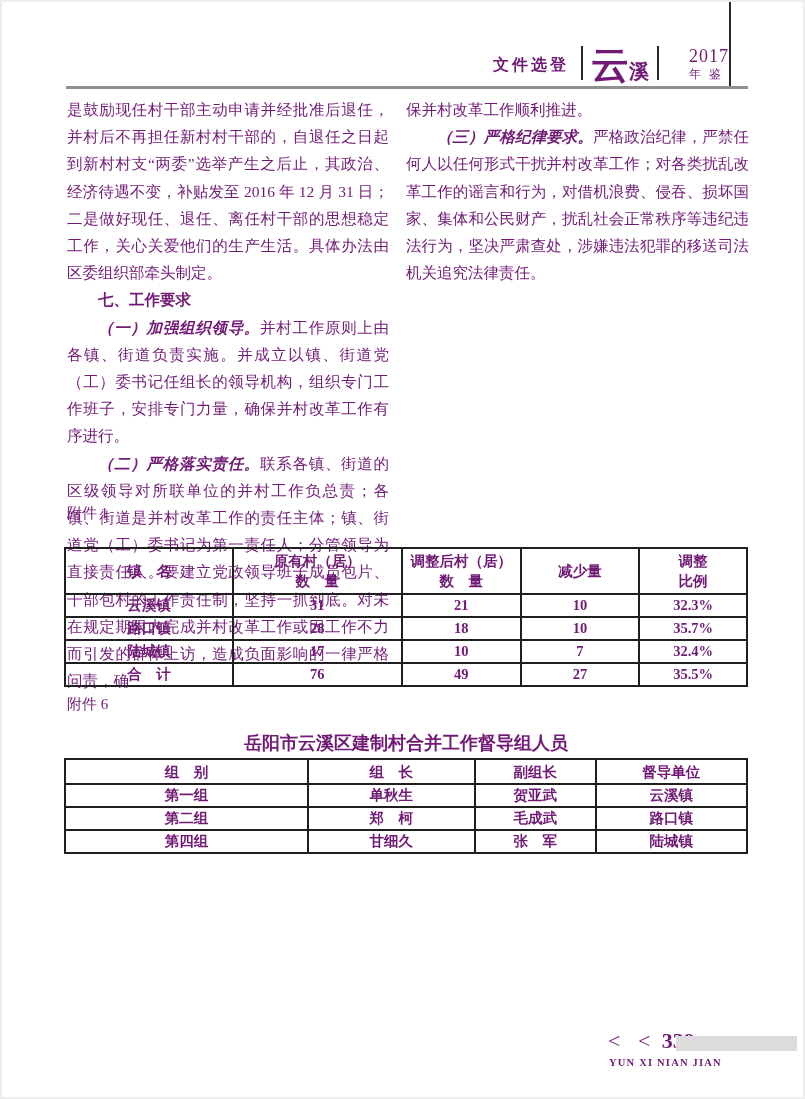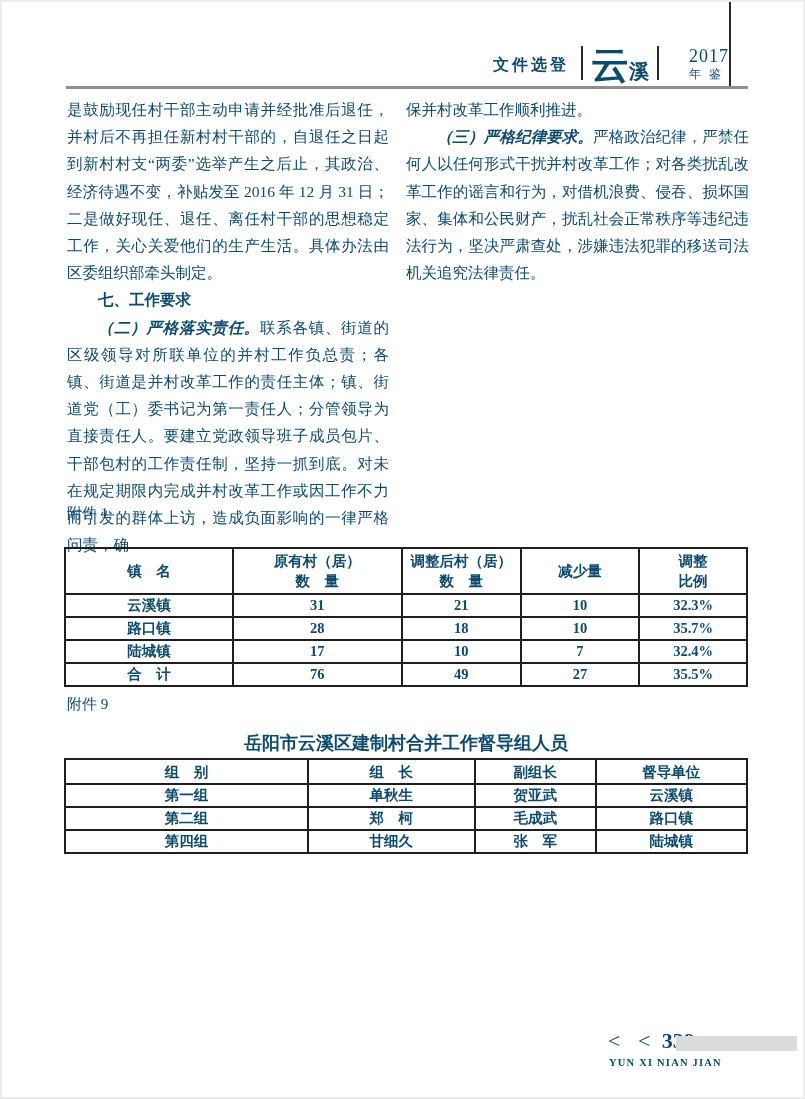--- a/index.html
+++ b/index.html
@@ -3,21 +3,21 @@
 <meta charset="utf-8">
 <style>
   * { margin:0; padding:0; box-sizing:border-box; }
   html,body { background:#ffffff; }
   .page {
     position:relative;
     width:805px; height:1099px;
     background:#ffffff;
     border:2px solid #ededed;
     font-family:"Liberation Serif","DejaVu Serif",serif;
-    color:#0c4a6e;
+    color:#701a75;
     overflow:hidden;
   }
   
   .hdr-rule {
     position:absolute; left:64px; top:84px; width:682px; height:3px;
     background:#8f8f8f;
   }
   .hdr-tall-line {
     position:absolute; left:727px; top:0; width:2px; height:84px; background:#2a2a2a;
   }
@@ -106,20 +106,21 @@
       <div class="hdr-year">2017</div>
       <div class="hdr-yearbook">年鉴</div>
     </span>
   </div>
   <div class="hdr-tall-line"></div>
   <div class="hdr-rule"></div>
 
   <div class="col col-left">
     <div class="para">是鼓励现任村干部主动申请并经批准后退任，并村后不再担任新村村干部的，自退任之日起到新村村支“两委”选举产生之后止，其政治、经济待遇不变，补贴发至 2016 年 12 月 31 日；二是做好现任、退任、离任村干部的思想稳定工作，关心关爱他们的生产生活。具体办法由区委组织部牵头制定。</div>
     <div class="heading">七、工作要求</div>
+    <div class="para indent"><span class="lead">（一）加强组织领导。</span><span>并村工作原则上由各镇、街道负责实施。并成立以镇、街道党（工）委书记任组长的领导机构，组织专门工作班子，安排专门力量，确保并村改革工作有序进行。</span></div>
     <div class="para indent"><span class="lead">（二）严格落实责任。</span><span>联系各镇、街道的区级领导对所联单位的并村工作负总责；各镇、街道是并村改革工作的责任主体；镇、街道党（工）委书记为第一责任人；分管领导为直接责任人。要建立党政领导班子成员包片、干部包村的工作责任制，坚持一抓到底。对未在规定期限内完成并村改革工作或因工作不力而引发的群体上访，造成负面影响的一律严格问责，确</span></div>
   </div>
 
   <div class="col col-right">
     <div class="para">保并村改革工作顺利推进。</div>
     <div class="para indent"><span class="lead">（三）严格纪律要求。</span><span>严格政治纪律，严禁任何人以任何形式干扰并村改革工作；对各类扰乱改革工作的谣言和行为，对借机浪费、侵吞、损坏国家、集体和公民财产，扰乱社会正常秩序等违纪违法行为，坚决严肃查处，涉嫌违法犯罪的移送司法机关追究法律责任。</span></div>
   </div>
 
   <div class="att-label" style="top:502px;">附件 1</div>
   <table class="doc" id="table1" style="top:545px;">
@@ -173,21 +174,21 @@
       <tr>
         <td>合　计</td>
         <td>76</td>
         <td>49</td>
         <td>27</td>
         <td>35.5%</td>
       </tr>
     </tbody>
   </table>
 
-  <div class="att-label" style="top:693px;">附件 9</div>
+  <div class="att-label" style="top:693px;">附件 6</div>
   <div class="tbl-title" style="top:729px;font-family:Liberation Serif, serif;">岳阳市云溪区建制村合并工作督导组人员</div>
   <table class="doc" id="table2" style="top:756px;">
     <colgroup>
       <col style="width:35.6%">
         <col style="width:24.5%">
         <col style="width:17.7%">
         <col style="width:22.2%">
     </colgroup>
     <thead>
       <tr>

